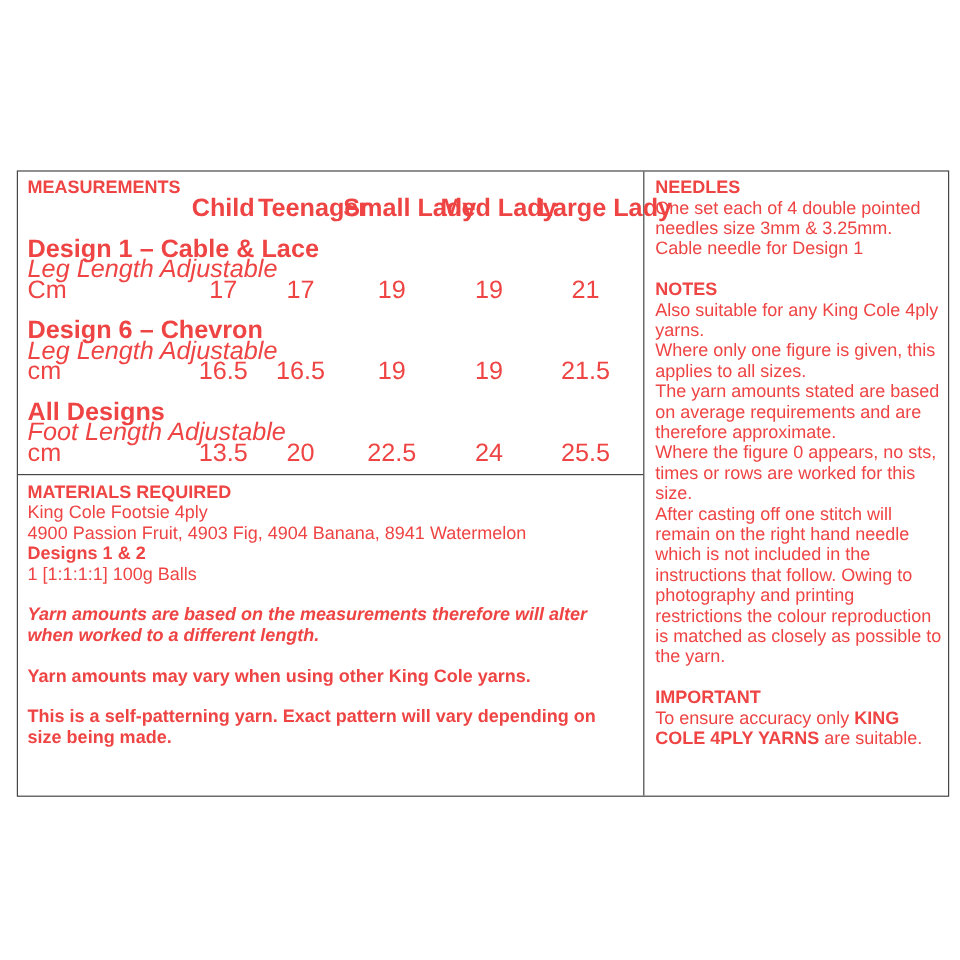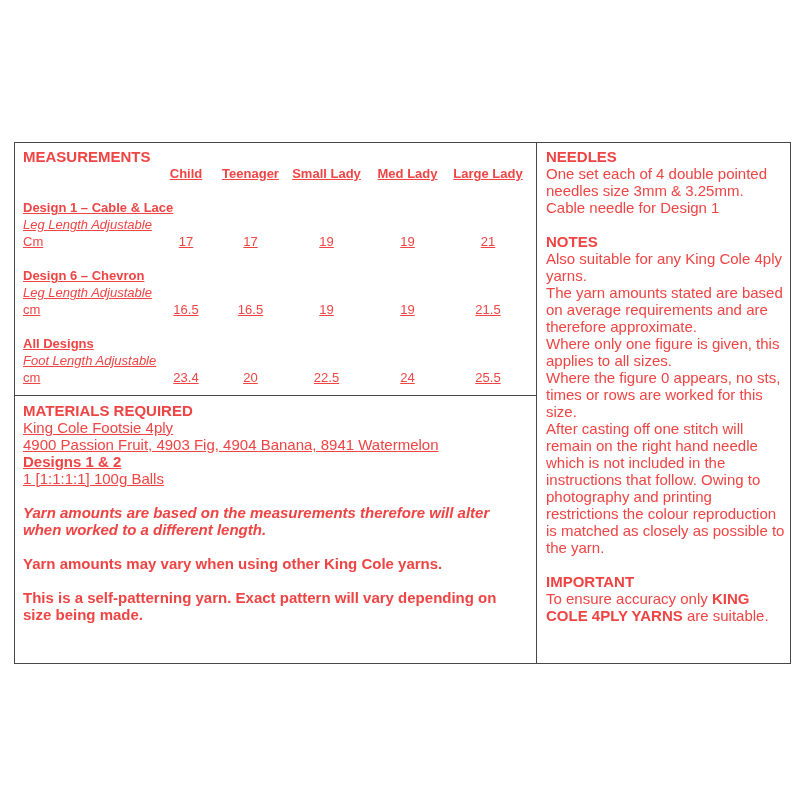--- a/index.html
+++ b/index.html
@@ -55,45 +55,43 @@
   }
   .meas-table {
     width: 505px;
     border-collapse: collapse;
     table-layout: fixed;
   }
   .meas-table td, .meas-table th {
     padding: 0;
     height: 17px;
     line-height: 17px;
-    font-size: 13px;
+    font-size: 21px;
     vertical-align: top;
     overflow: visible;
     white-space: nowrap;
-    text-decoration: underline;
   }
   .meas-table th {
     font-weight: bold;
     text-align: center;
   }
   .meas-table td.num {
     text-align: center;
   }
   .group-name {
     font-weight: bold;
   }
   .group-sub {
     font-style: italic;
   }
   .spacer-row td {
     height: 17px;
   }
   .line {
     line-height: 17px;
-    text-decoration: underline;
   }
   .bold { font-weight: bold; }
   .bolditalic { font-weight: bold; font-style: italic; }
   .gap { height: 17px; }
   .para { margin: 0; }
 </style>
 </head>
 <body>
 
 <div class="sheet">
@@ -159,21 +157,21 @@
                 <td colspan="6"></td>
               </tr>
           <tr>
             <td colspan="6" class="group-name">All Designs</td>
           </tr>
           <tr>
             <td colspan="6" class="group-sub">Foot Length Adjustable</td>
           </tr>
           <tr>
             <td>cm</td>
-            <td class="num">23.4</td>
+            <td class="num">13.5</td>
             <td class="num">20</td>
             <td class="num">22.5</td>
             <td class="num">24</td>
             <td class="num">25.5</td>
           </tr>
         </tbody>
           </table>
       </div>
 
       <div class="materials-sec">
@@ -198,22 +196,22 @@
         <div class="sec-title">NEEDLES</div>
         <p class="para">One set each of 4 double pointed needles size 3mm &amp; 3.25mm.</p>
         <p class="para">Cable needle for Design 1</p>
       </div>
 
       <div class="gap"></div>
 
       <div>
         <div class="sec-title">NOTES</div>
         <p class="para">Also suitable for any King Cole 4ply yarns.</p>
+        <p class="para">Where only one figure is given, this applies to all sizes.</p>
         <p class="para">The yarn amounts stated are based on average requirements and are therefore approximate.</p>
-        <p class="para">Where only one figure is given, this applies to all sizes.</p>
         <p class="para">Where the figure 0 appears, no sts, times or rows are worked for this size.</p>
         <p class="para">After casting off one stitch will remain on the right hand needle which is not included in the instructions that follow. Owing to photography and printing restrictions the colour reproduction is matched as closely as possible to the yarn.</p>
       </div>
 
       <div class="gap"></div>
 
       <div>
         <div class="sec-title">IMPORTANT</div>
         <p class="para"><span>To ensure accuracy only </span><span class="bold">KING COLE 4PLY YARNS</span><span> are suitable.</span></p>
       </div>

